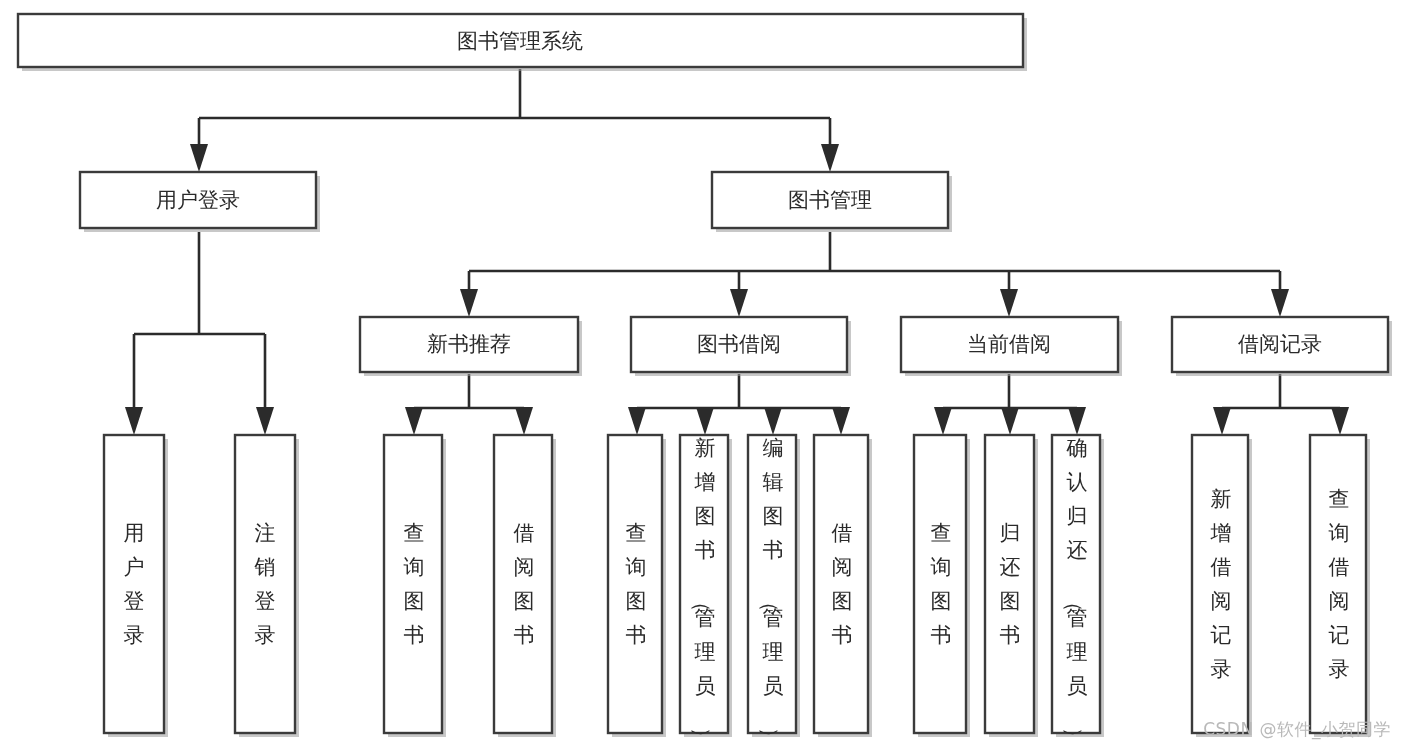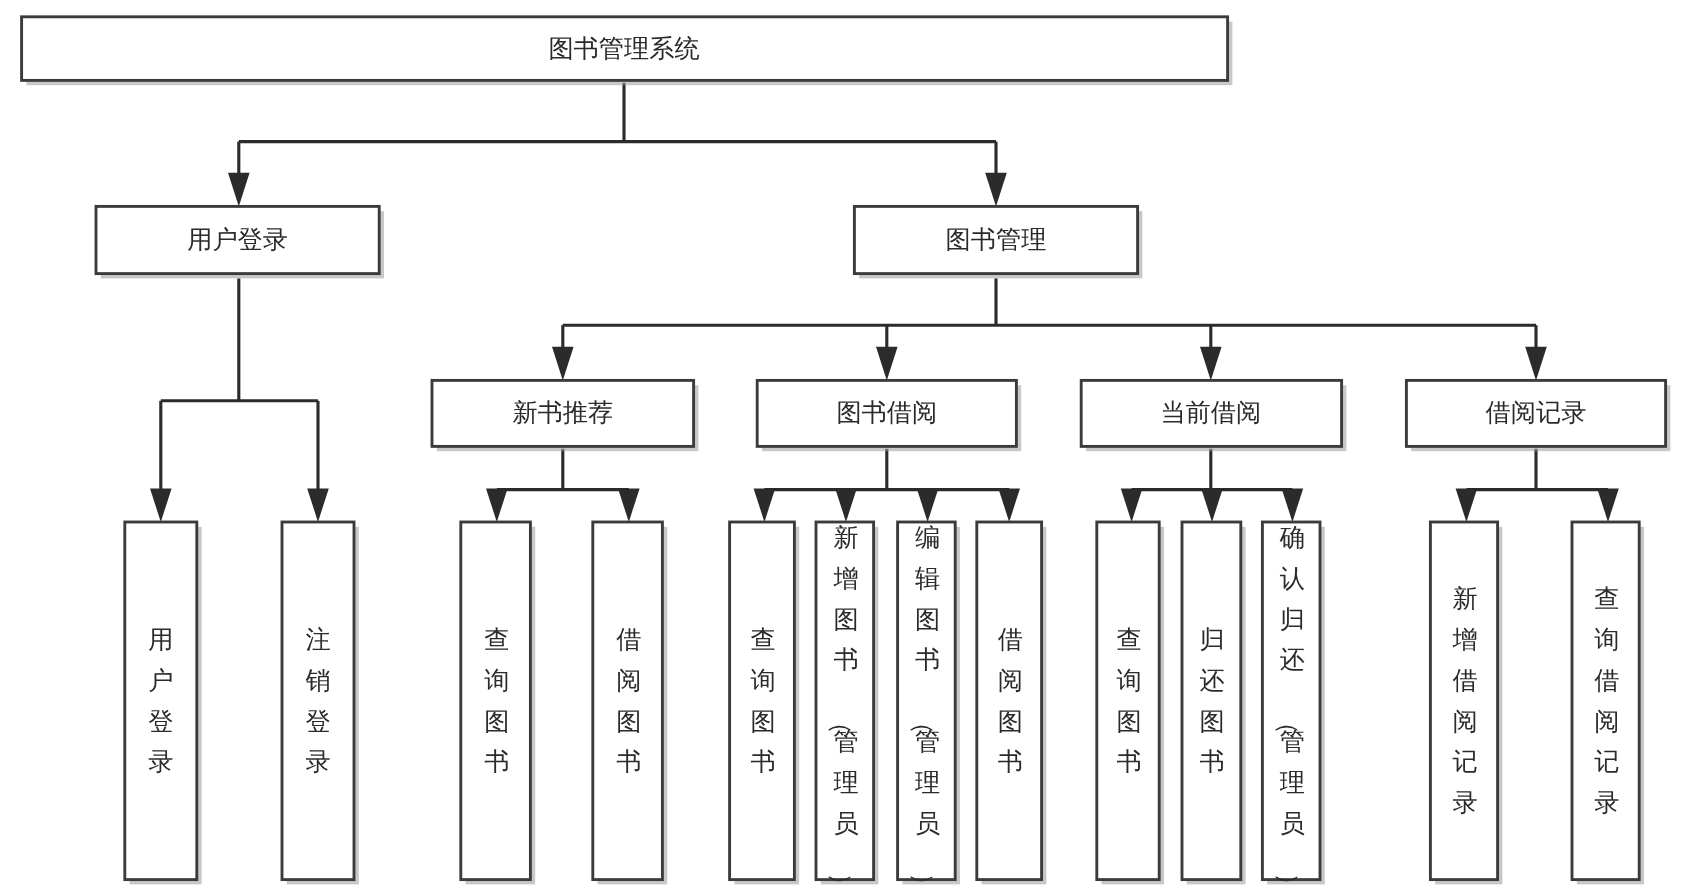--- a/index.html
+++ b/index.html
@@ -258,13 +258,14 @@
     </g>
 
     <g>
       <rect class="node-box-shadow" x="1314" y="439" width="56" height="298"></rect>
       <rect class="node-box" x="1310" y="435" width="56" height="298"></rect>
       <text class="node-label-v" x="1339" y="520"><tspan x="1339" y="506">查</tspan><tspan x="1339" y="540">询</tspan><tspan x="1339" y="574">借</tspan><tspan x="1339" y="608">阅</tspan><tspan x="1339" y="642">记</tspan><tspan x="1339" y="676">录</tspan></text>
     </g>
 
   </svg>
 
+  <div class="watermark">CSDN @软件_小贺同学</div>
 </div>
 
 </body></html>

